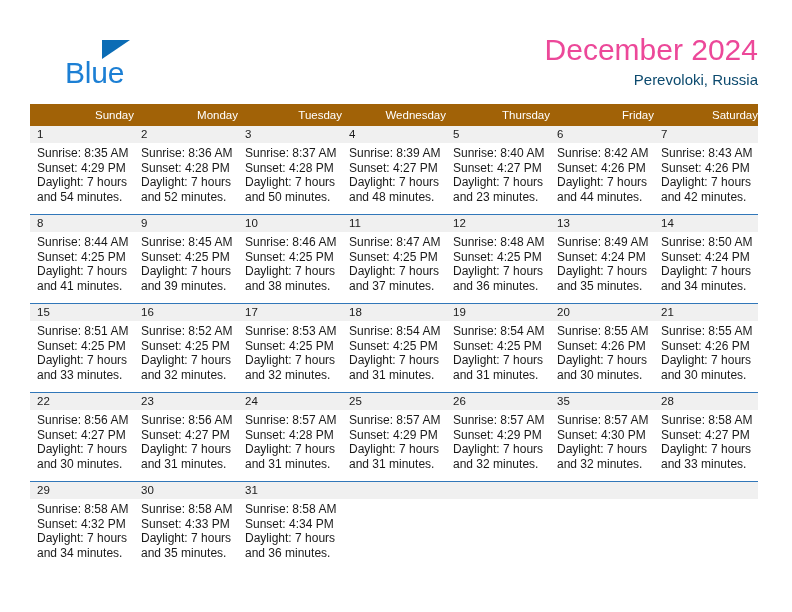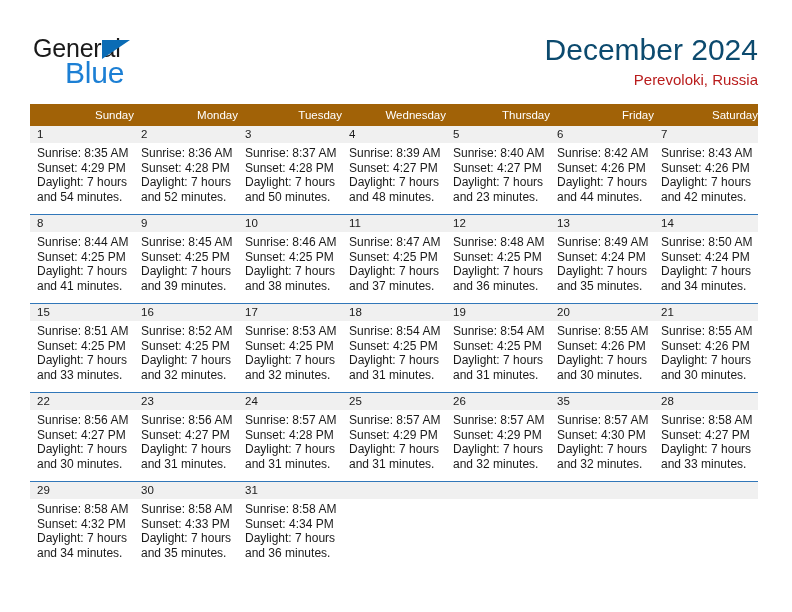--- a/index.html
+++ b/index.html
@@ -38,26 +38,26 @@
     color:#1c7fd4;letter-spacing:-0.2px;
     white-space:nowrap;
   }
 
   .title-wrap{
     position:absolute;right:34px;top:32px;
     text-align:right;
   }
   .cal-title{
     font-size:30px;line-height:36px;
-    color:#0c4a6e;font-weight:normal;
+    color:#ec4899;font-weight:normal;
     white-space:nowrap;
   }
   .cal-sub{
     font-size:15px;line-height:20px;
-    color:#b91c1c;margin-top:2px;
+    color:#0c4a6e;margin-top:2px;
     white-space:nowrap;
   }
 
   
   .cal{
     position:absolute;left:30px;top:104px;
     width:728px;
     border-collapse:collapse;
     table-layout:fixed;
   }
@@ -103,21 +103,20 @@
   .info div{white-space:nowrap;}
 </style>
 </head>
 <body>
 
 <div class="page">
 
   <div class="topbar">
 
     <div class="logo">
-      <span class="logo-general">General</span>
       <span class="logo-tri"></span>
       <span class="logo-blue">Blue</span>
     </div>
 
     <div class="title-wrap">
       <div class="cal-title">December 2024</div>
       <div class="cal-sub">Perevoloki, Russia</div>
     </div>
 
   </div>

